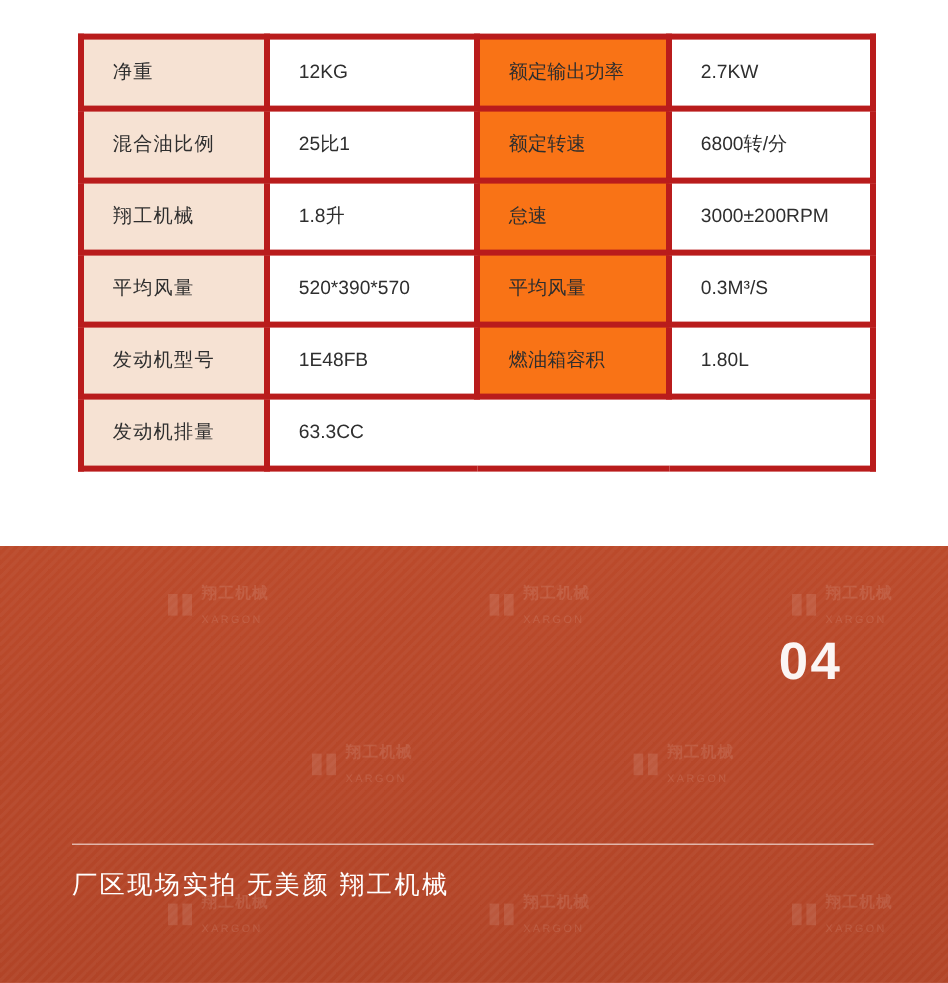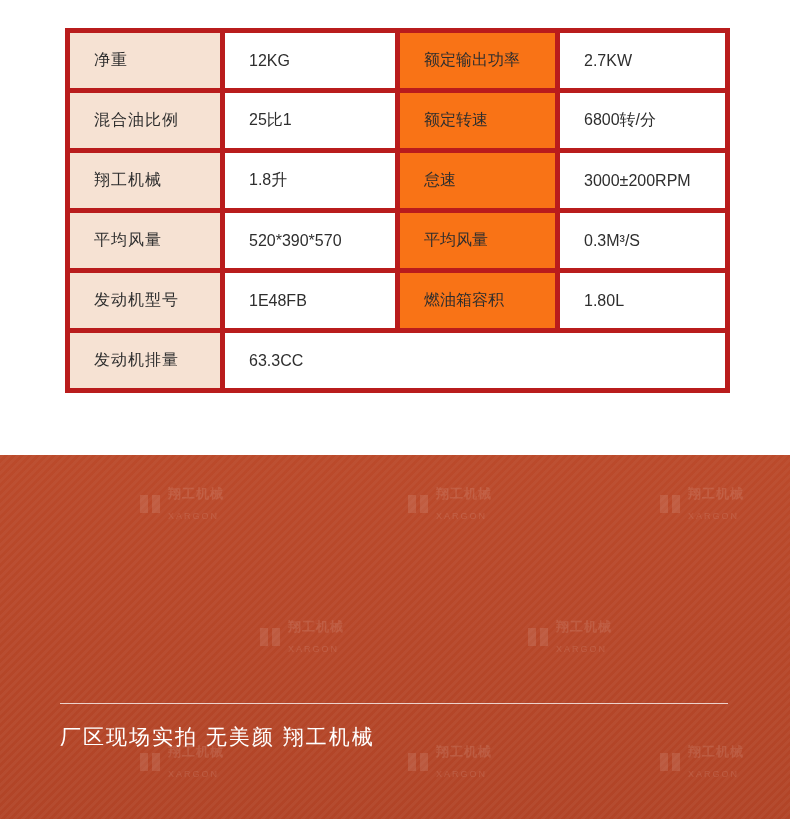--- a/index.html
+++ b/index.html
@@ -250,19 +250,20 @@
   </div>
   <div class="wm" style="left:660px; top:290px;">
     <span class="wm-mark"></span>
     <span class="wm-text">
       <span class="cn">翔工机械</span>
       <span class="en">XARGON</span>
     </span>
   </div>
 
 
+  <div class="banner-num">04</div>
 
   <div class="banner-divider"></div>
 
   <div class="banner-sub">厂区现场实拍 无美颜 翔工机械</div>
 
   <div class="banner-bottom-space"></div>
 </div>
 
 </body></html>

